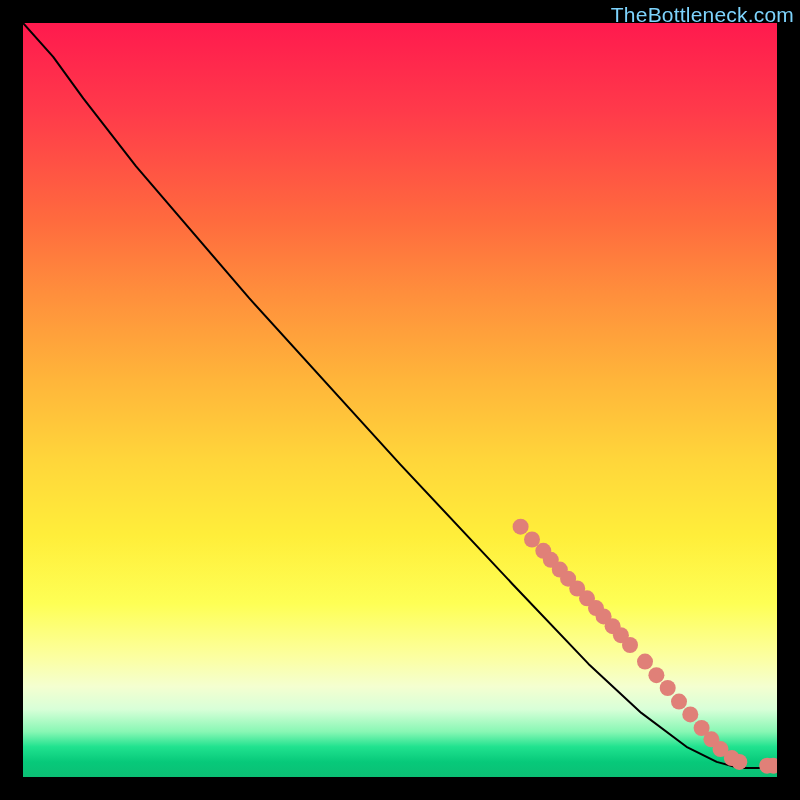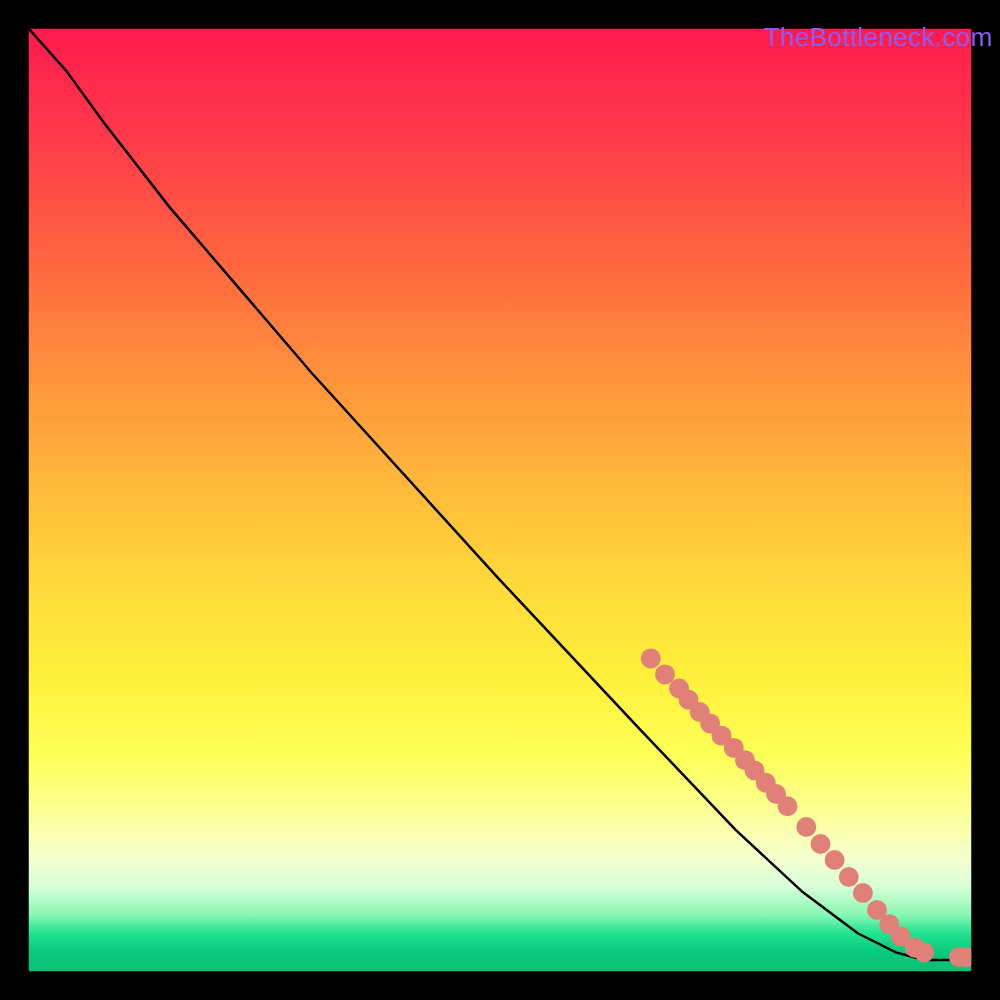--- a/index.html
+++ b/index.html
@@ -33,24 +33,23 @@
       #20e28f 96%,
       #07c97a 98%,
       #0bbf74 100%
     );
   }
   .watermark {
     position: absolute;
     top: 3px;
     right: 6px;
     font-size: 21px;
-    color: #8b5cf6;
+    color: #7dd3fc;
     font-weight: 500;
     letter-spacing: 0.2px;
-    margin-top: 16px;
   }
   svg.plot {
     position: absolute;
     left: 23px;
     top: 23px;
     width: 754px;
     height: 754px;
   }
 </style>
 </head>

